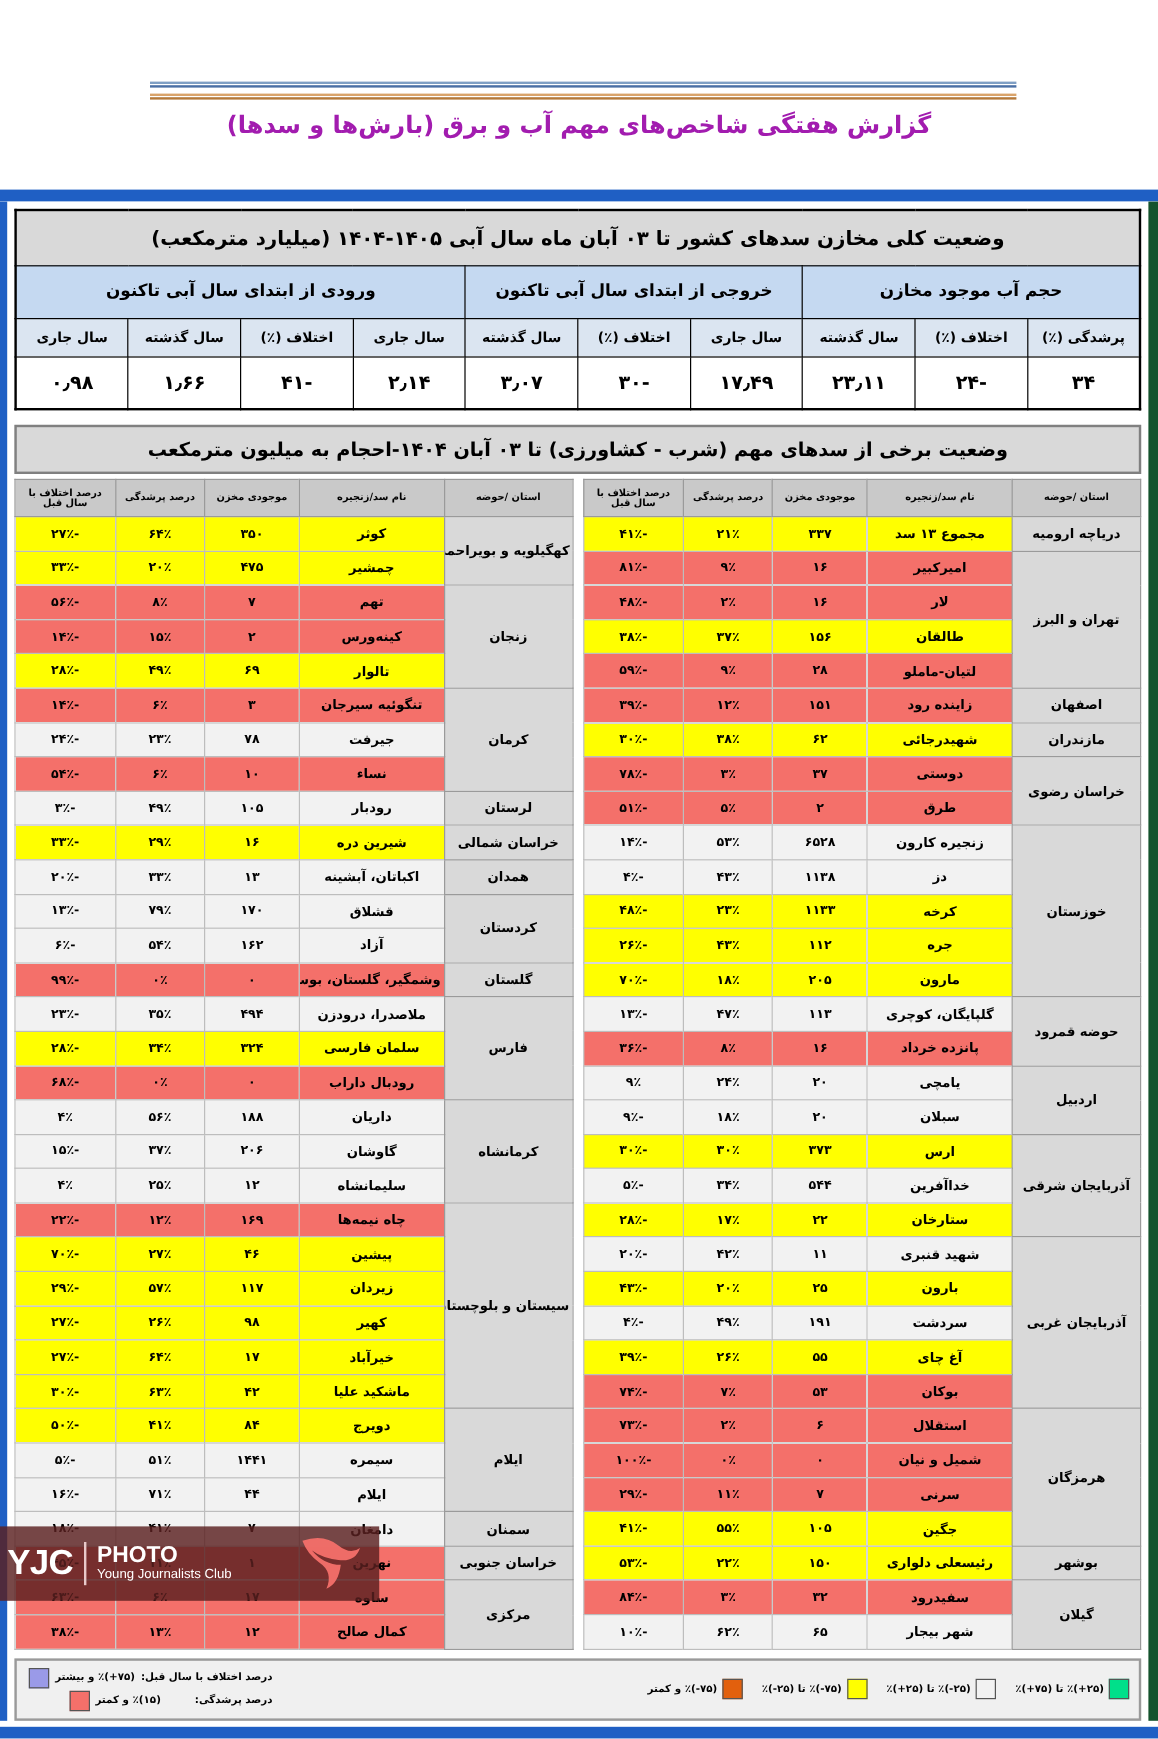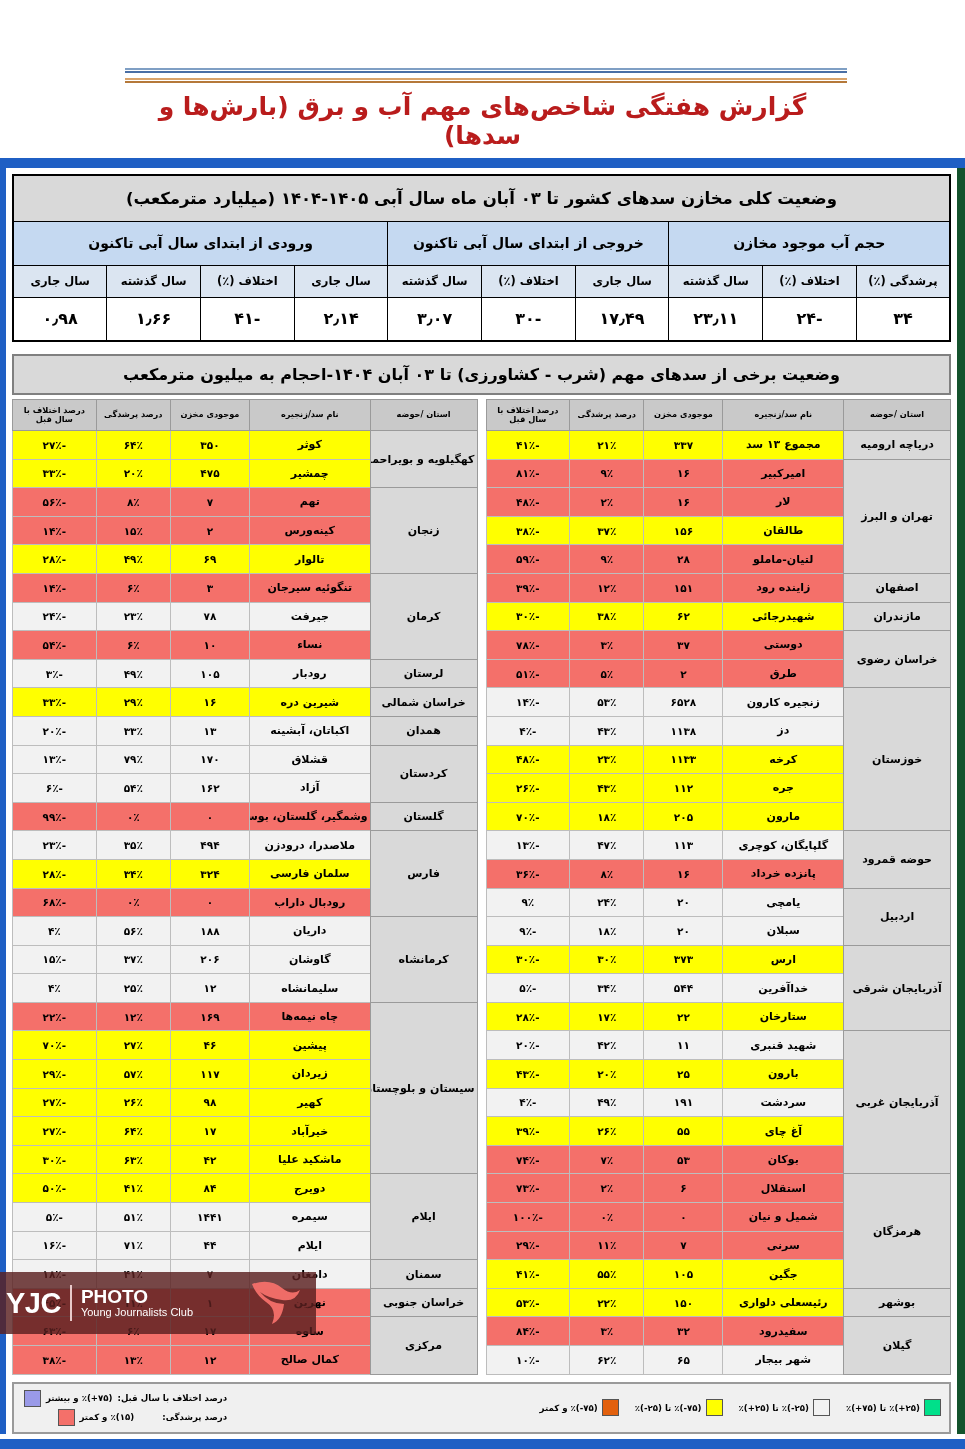--- a/index.html
+++ b/index.html
@@ -56,23 +56,23 @@
   .rule-blue2 { height: 2px; background: #4a6fa5; margin-top: 1px; }
   .rule-gap { height: 5px; }
   .rule-orange1 { height: 2px; background: #d9a36a; }
   .rule-orange2 { height: 2px; background: #b5793a; margin-top: 1px; }
   .main-title {
     position: absolute;
     top: 92px;
     right: 120px;
     left: 120px;
     text-align: center;
-    font-size: 25px;
-    font-weight: bold;
-    color: #b91c1c;
+    font-size: 20px;
+    font-weight: bold;
+    color: #a21caf;
     letter-spacing: -0.2px;
   }
 
   
   .blue-band-top {
     height: 10px;
     background: #1f5fc4;
   }
   .frame {
     border-right: 8px solid #14532d;

